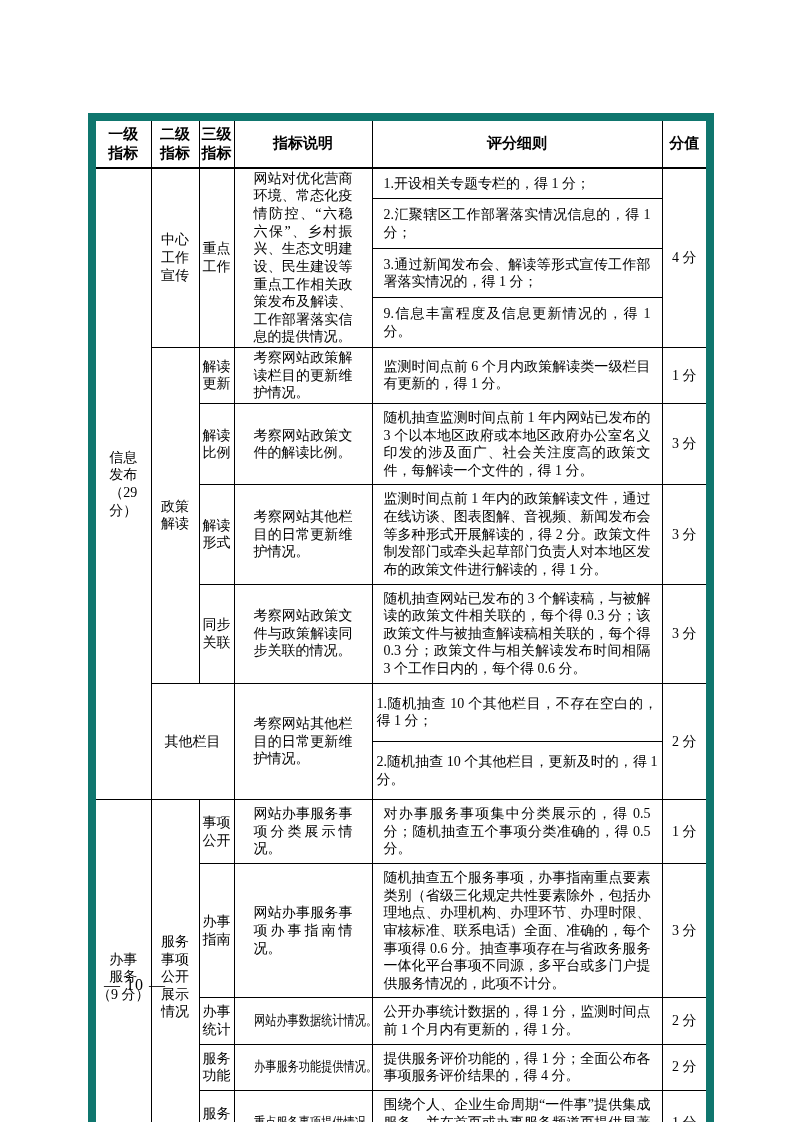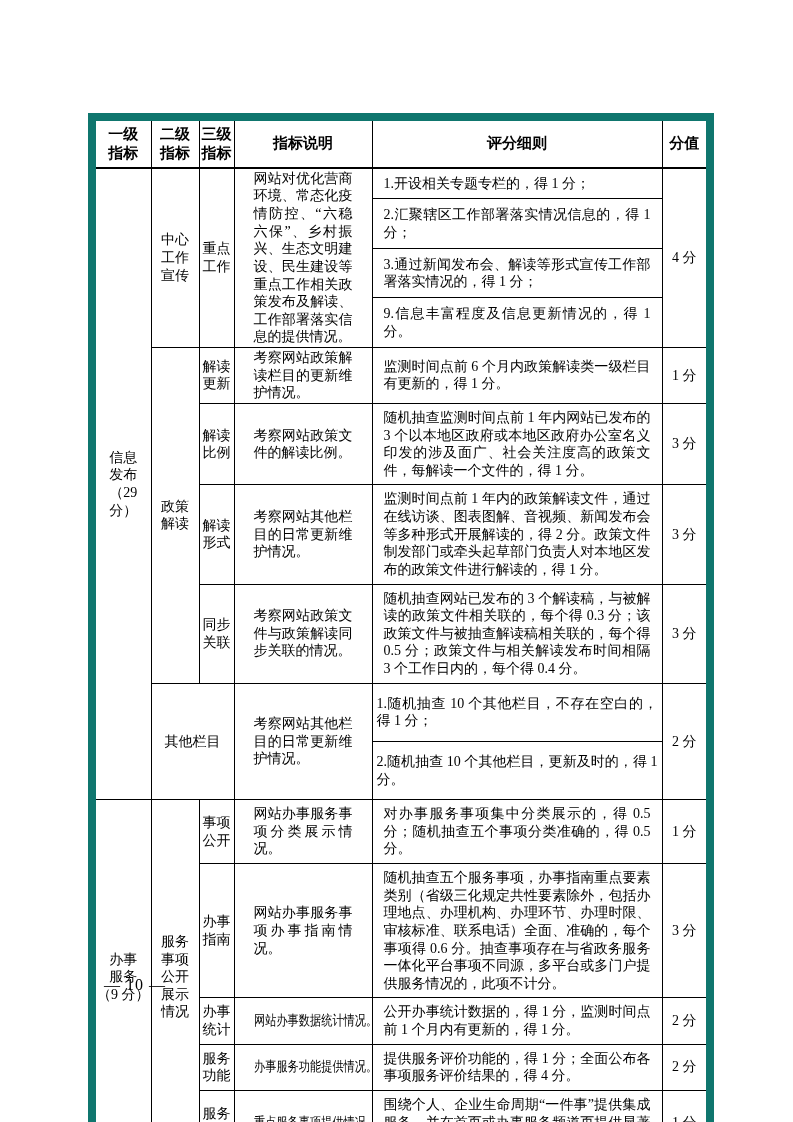--- a/index.html
+++ b/index.html
@@ -118,21 +118,21 @@
 形式</td>
       <td class="desc">考察网站其他栏目的日常更新维护情况。</td>
       <td class="rule">监测时间点前 1 年内的政策解读文件，通过在线访谈、图表图解、音视频、新闻发布会等多种形式开展解读的，得 2 分。政策文件制发部门或牵头起草部门负责人对本地区发布的政策文件进行解读的，得 1 分。</td>
       <td class="score">3 分</td>
     </tr>
 
     <tr>
       <td class="vlabel">同步
 关联</td>
       <td class="desc">考察网站政策文件与政策解读同步关联的情况。</td>
-      <td class="rule">随机抽查网站已发布的 3 个解读稿，与被解读的政策文件相关联的，每个得 0.3 分；该政策文件与被抽查解读稿相关联的，每个得 0.5 分；政策文件与相关解读发布时间相隔 3 个工作日内的，每个得 0.4 分。</td>
+      <td class="rule">随机抽查网站已发布的 3 个解读稿，与被解读的政策文件相关联的，每个得 0.3 分；该政策文件与被抽查解读稿相关联的，每个得 0.3 分；政策文件与相关解读发布时间相隔 3 个工作日内的，每个得 0.6 分。</td>
       <td class="score">3 分</td>
     </tr>
 
     <tr>
       <td class="vlabel" colspan="2" rowspan="2">其他栏目</td>
       <td class="desc" rowspan="2">考察网站其他栏目的日常更新维护情况。</td>
       <td class="rule rulepad">1.随机抽查 10 个其他栏目，不存在空白的，得 1 分；</td>
       <td class="score" rowspan="2">2 分</td>
     </tr>
     <tr>

